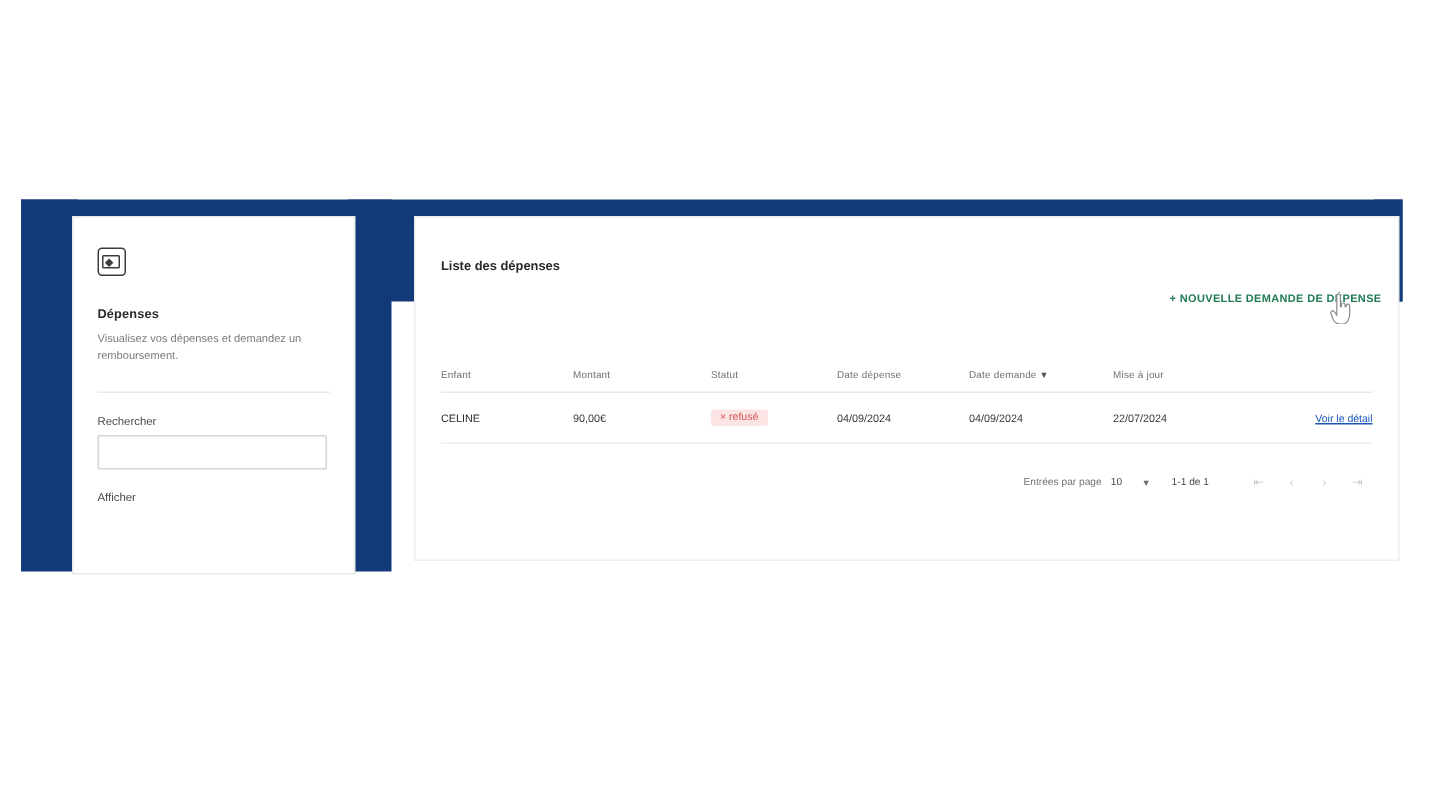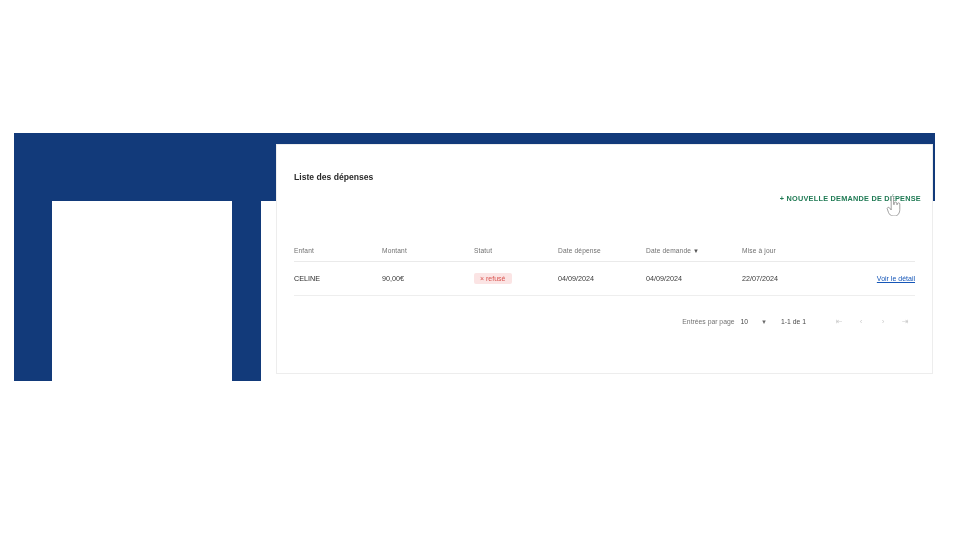--- a/index.html
+++ b/index.html
@@ -273,20 +273,31 @@
 </head>
 <body>
 
 <div id="screen">
 
   <div class="navy-band"></div>
   <div class="navy-left-rail"></div>
   <div class="navy-mid-rail"></div>
   <div class="navy-right-rail"></div>
 
+  <div class="sidebar-card">
+    <div class="sidebar-inner">
+      <div class="doc-icon"></div>
+      <div class="sb-title">Dépenses</div>
+      <div class="sb-desc">Visualisez vos dépenses et demandez un remboursement.</div>
+      <div class="sb-divider"></div>
+      <div class="sb-field-label">Rechercher</div>
+      <input class="sb-input" type="text" placeholder="" style="">
+      <div class="sb-field-label2">Afficher</div>
+    </div>
+  </div>
 
   <div class="main-card">
 
     <div class="main-title">Liste des dépenses</div>
 
     <div class="new-expense-btn">+ NOUVELLE DEMANDE DE DÉPENSE</div>
 
     <div class="tbl">
 
       <div class="tbl-row tbl-head">

